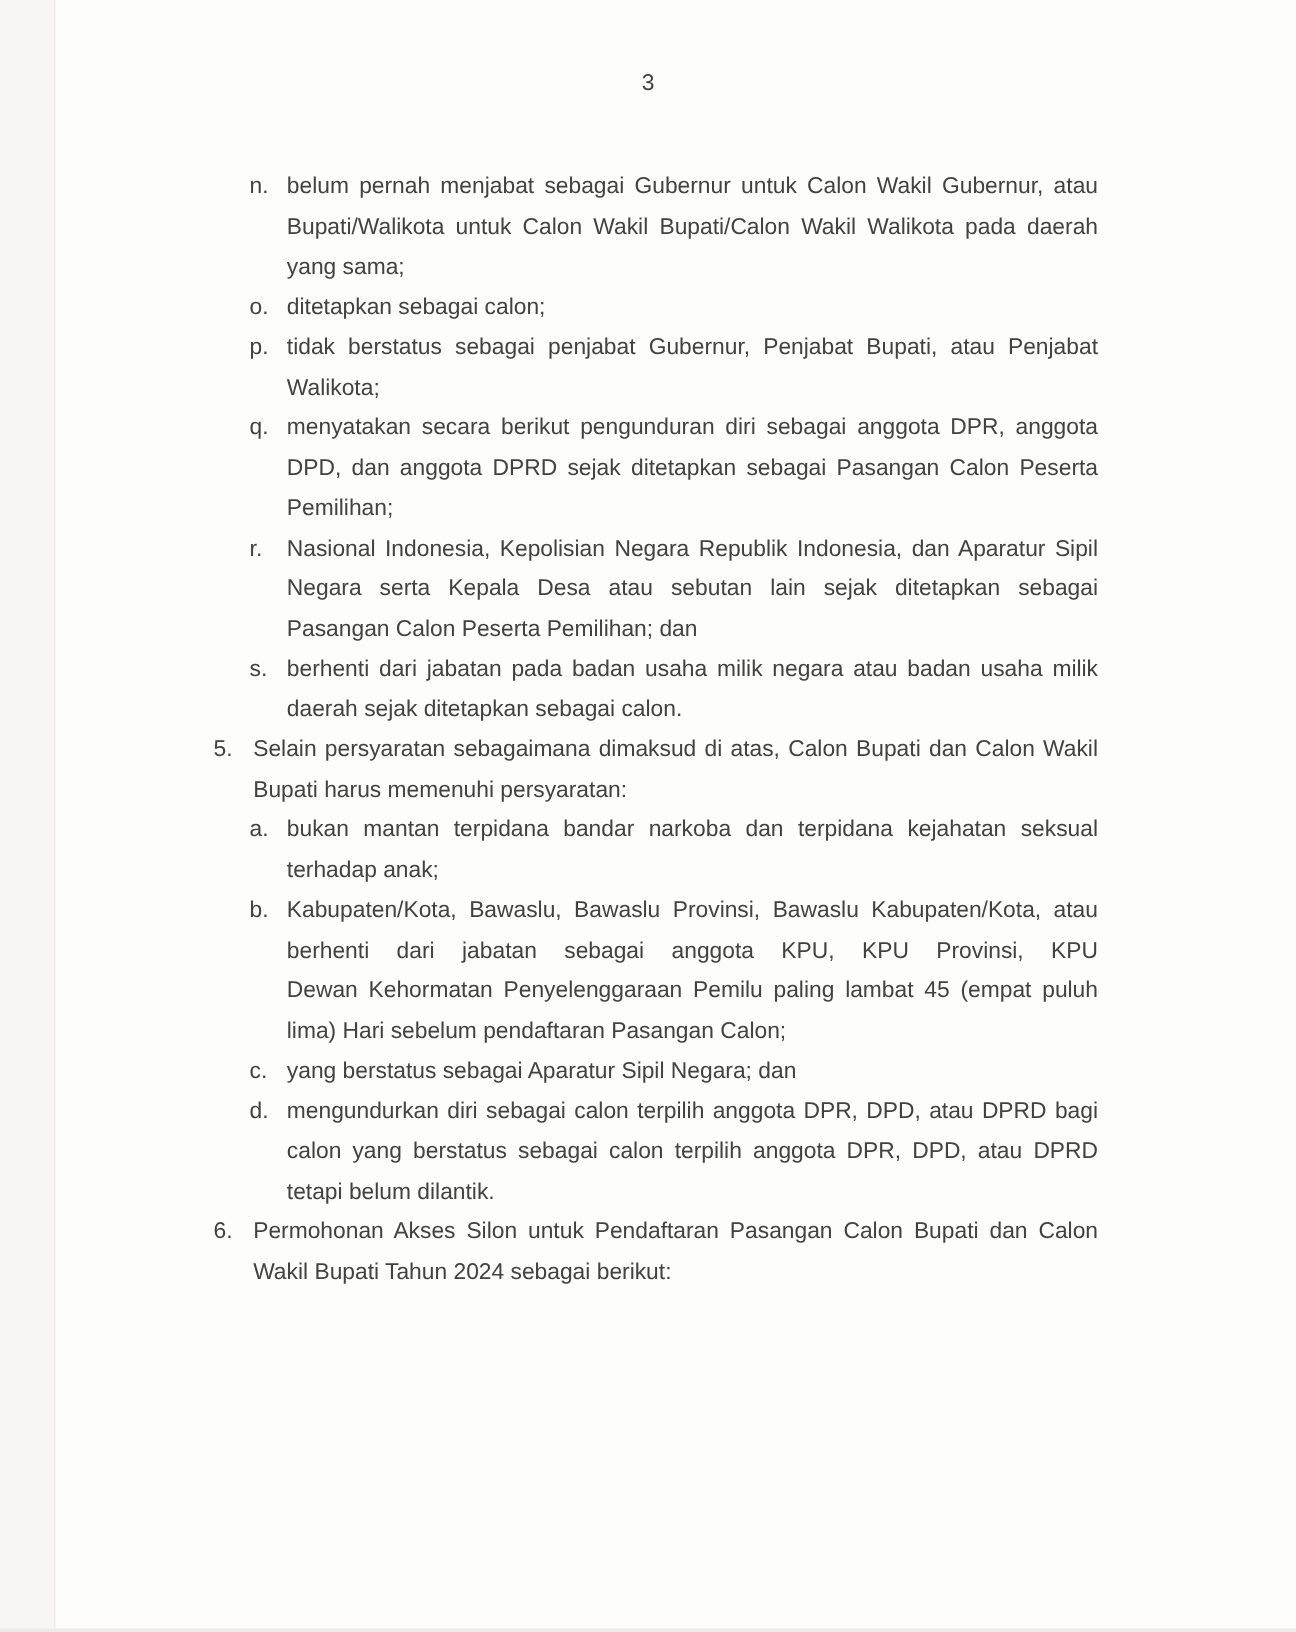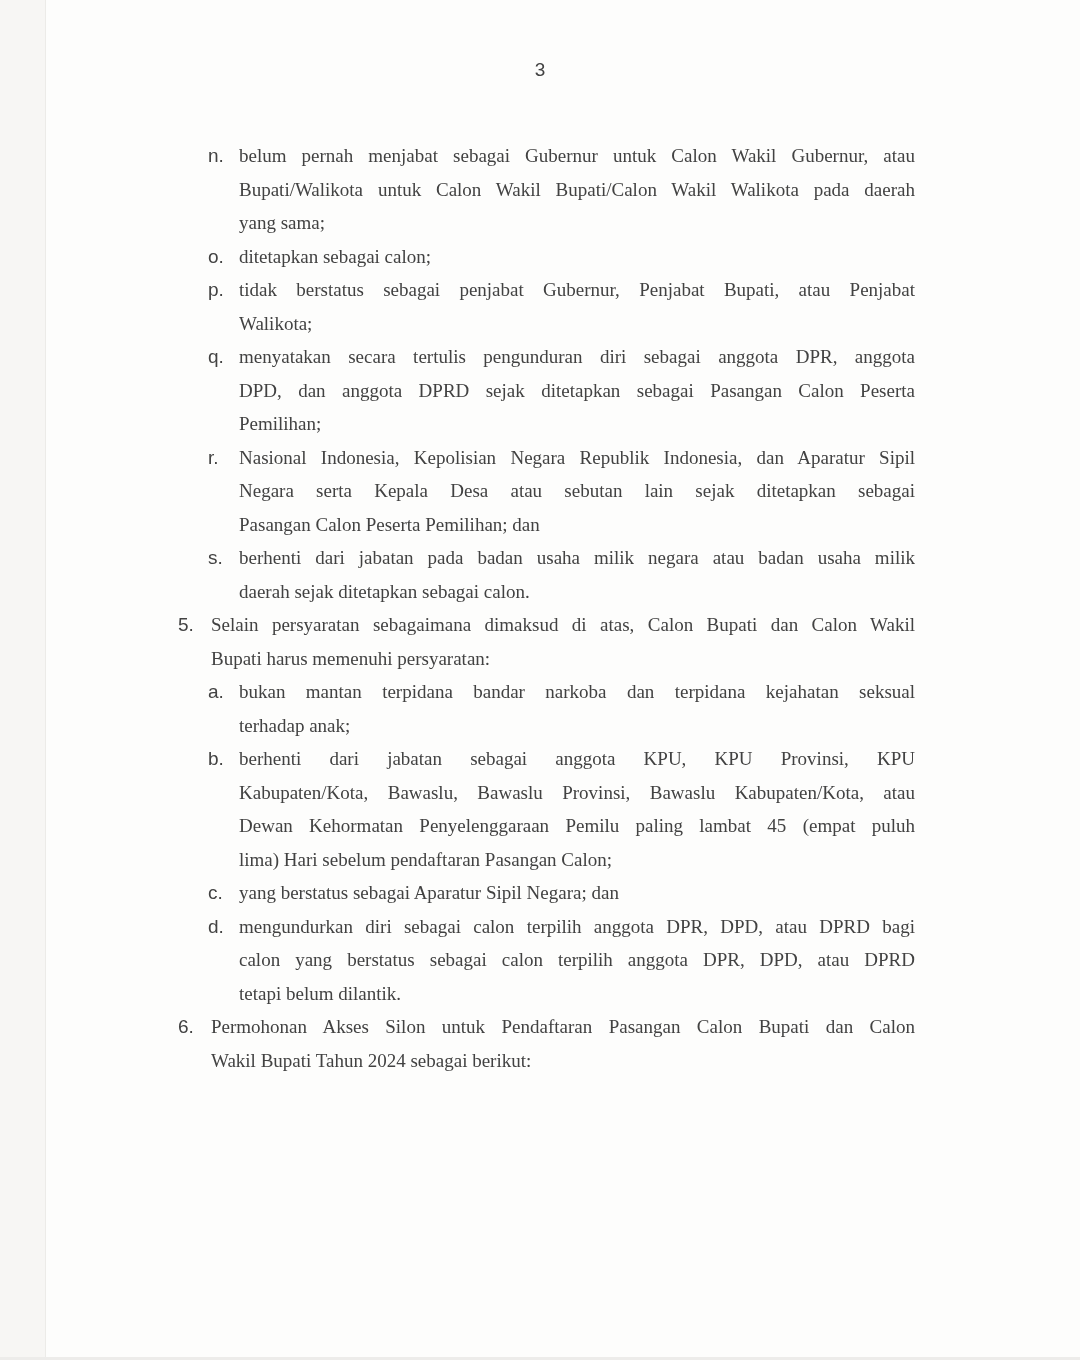--- a/index.html
+++ b/index.html
@@ -56,21 +56,20 @@
   }
   .item.level2 {
     padding-left: 30px;
   }
   .item.level2 .marker {
     width: 31px;
   }
   .item .lines {
     flex: 1 1 auto;
     min-width: 0;
-    font-family: Liberation Serif, serif;
   }
   .line {
     text-align: justify;
     text-align-last: justify;
     white-space: normal;
   }
   .line.final {
     text-align-last: left;
   }
 </style>
@@ -99,21 +98,21 @@
       <div class="item level2">
         <span class="marker">p.</span>
         <div class="lines">
           <div class="line">tidak berstatus sebagai penjabat Gubernur, Penjabat Bupati, atau Penjabat</div>
           <div class="line final">Walikota;</div>
         </div>
       </div>
       <div class="item level2">
         <span class="marker">q.</span>
         <div class="lines">
-          <div class="line">menyatakan secara tertulis pengunduran diri sebagai anggota DPR, anggota</div>
+          <div class="line">menyatakan secara berikut pengunduran diri sebagai anggota DPR, anggota</div>
           <div class="line">DPD, dan anggota DPRD sejak ditetapkan sebagai Pasangan Calon Peserta</div>
           <div class="line final">Pemilihan;</div>
         </div>
       </div>
       <div class="item level2">
         <span class="marker">r.</span>
         <div class="lines">
           <div class="line">Nasional Indonesia, Kepolisian Negara Republik Indonesia, dan Aparatur Sipil</div>
           <div class="line">Negara serta Kepala Desa atau sebutan lain sejak ditetapkan sebagai</div>
           <div class="line final">Pasangan Calon Peserta Pemilihan; dan</div>
@@ -136,22 +135,22 @@
       <div class="item level2">
         <span class="marker">a.</span>
         <div class="lines">
           <div class="line">bukan mantan terpidana bandar narkoba dan terpidana kejahatan seksual</div>
           <div class="line final">terhadap anak;</div>
         </div>
       </div>
       <div class="item level2">
         <span class="marker">b.</span>
         <div class="lines">
+          <div class="line">Kabupaten/Kota, Bawaslu, Bawaslu Provinsi, Bawaslu Kabupaten/Kota, atau</div>
           <div class="line">berhenti dari jabatan sebagai anggota KPU, KPU Provinsi, KPU</div>
-          <div class="line">Kabupaten/Kota, Bawaslu, Bawaslu Provinsi, Bawaslu Kabupaten/Kota, atau</div>
           <div class="line">Dewan Kehormatan Penyelenggaraan Pemilu paling lambat 45 (empat puluh</div>
           <div class="line final">lima) Hari sebelum pendaftaran Pasangan Calon;</div>
         </div>
       </div>
       <div class="item level2">
         <span class="marker">c.</span>
         <div class="lines">
           <div class="line final">yang berstatus sebagai Aparatur Sipil Negara; dan</div>
         </div>
       </div>

